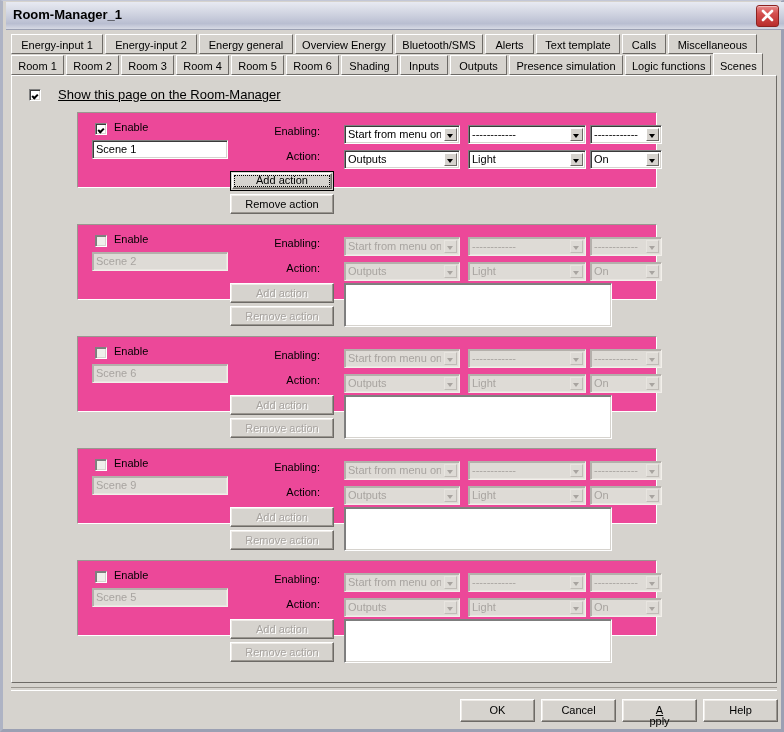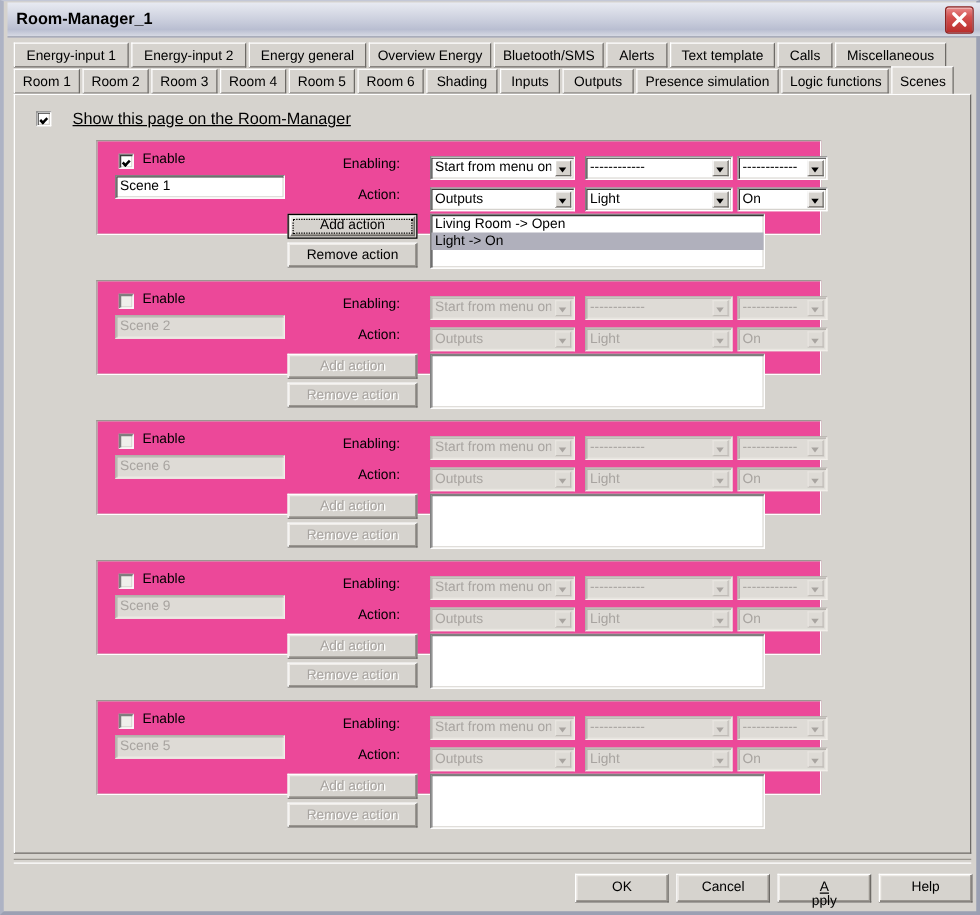--- a/index.html
+++ b/index.html
@@ -405,24 +405,20 @@
           </div>
           <div class="btn act-btn act-add default" style="padding: 0px;">
             <div class="face"></div>
             <div class="focus"></div>
             <div class="lbl">
               <span>Add action</span>
             </div>
           </div>
           <div class="btn act-btn act-remove">
             <span>Remove action</span>
-          </div>
-          <div class="listbox">
-            <div class="li">Living Room -&gt; Open</div>
-            <div class="li sel">Light -&gt; On</div>
           </div>
         </div>
         <div class="scene-panel" style="top: 148px;">
           <div class="inner"></div>
           <span class="chk enable-chk disabled"></span>
           <div class="enable-lbl">Enable</div>
           <div class="scene-name disabled">Scene 2</div>
           <div class="row-label enabling">Enabling:</div>
           <div class="row-label action">Action:</div>
           <div class="combo disabled" style="left: 266px; top: 12px; width: 116px;">

